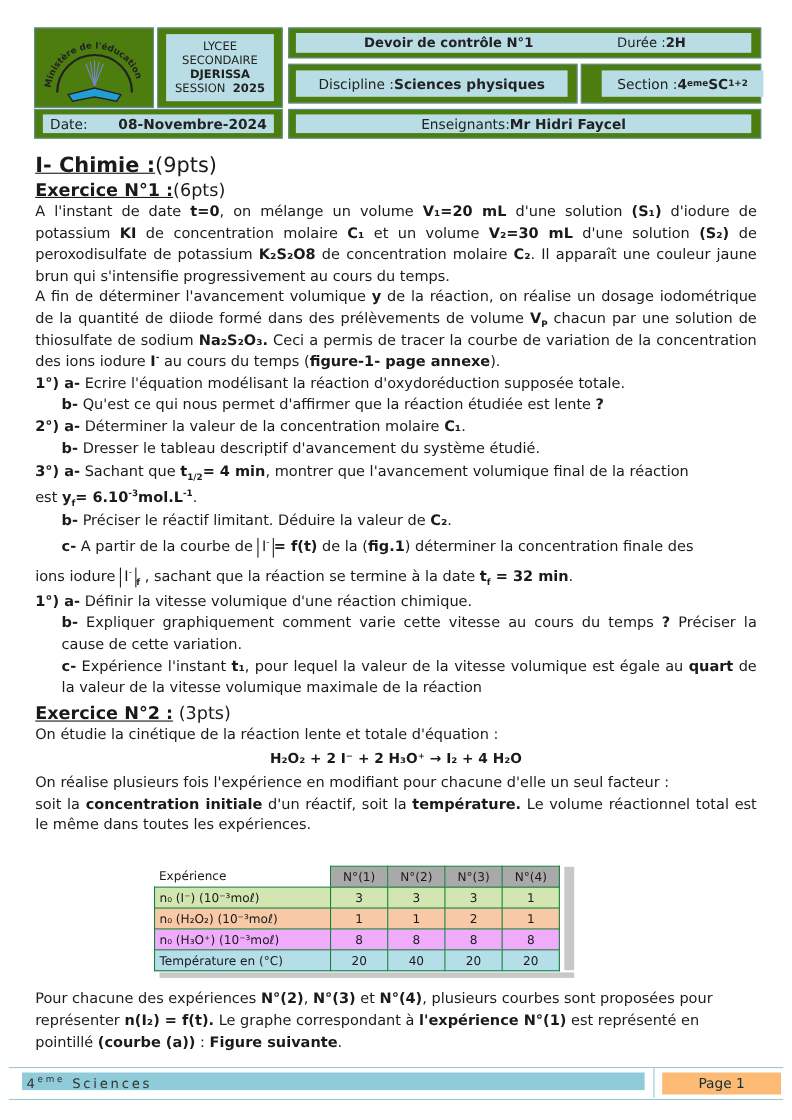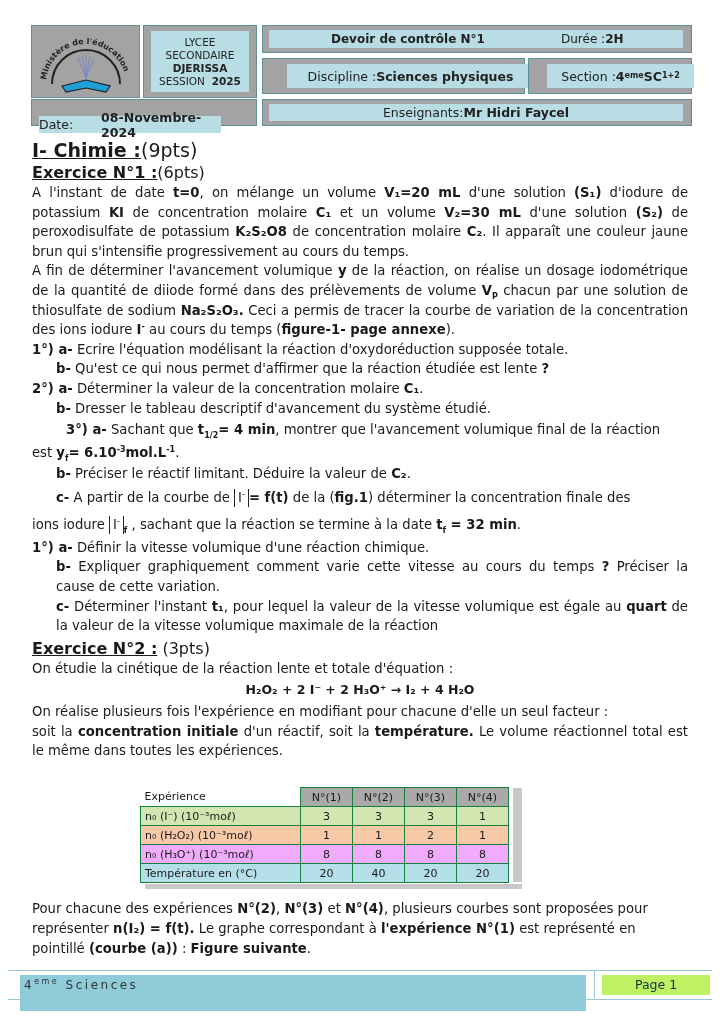--- a/index.html
+++ b/index.html
@@ -1,19 +1,19 @@
 <!DOCTYPE html>
 <html><head>
 <meta charset="utf-8">
 <style>
   * { box-sizing: border-box; margin: 0; padding: 0; }
   html, body { width: 720px; height: 1018px; background: #ffffff; }
   body { font-family: "DejaVu Sans", sans-serif; color: #1a1a1a; position: relative; overflow: hidden; }
   .abs { position: absolute; }
-  .box { position: absolute; border: 1.5px solid #5f8f97; background: #a3a3a3; }
+  .box { position: absolute; border: 1.5px solid #5f8f97; background: #4d7c0f; }
   .fill { position: absolute; background: #b8dde4; display: flex; align-items: center; justify-content: center; font-size: 12px; color: #222; }
   b, .b { font-weight: bold; }
   .doc { position: absolute; left: 32px; top: 138px; width: 656px; font-size: 13.2px; line-height: 19.6px; }
   .doc p { margin: 0; text-align: justify; }
   .h1 { font-size: 19px; line-height: 24px; }
   .h2 { font-size: 16px; line-height: 21px; }
   .u { text-decoration: underline; font-weight: bold; }
   .ind { padding-left: 24px; }
   .eq { text-align: center !important; font-weight: bold; font-size: 12.5px; }
   sub, sup { font-size: 8px; line-height: 0; }
@@ -63,38 +63,38 @@
 </div>
 
 <div class="box" style="left:262px;top:25px;width:430px;height:28px;">
   <div class="fill" style="left:6px;top:4px;width:414px;height:18px;">
     <span class="b" style="position:absolute;left:62px;">Devoir de contrôle N°1</span>
     <span style="position:absolute;left:292px;"><span>Durée :</span><b>2H</b></span>
   </div>
 </div>
 
 <div class="box" style="left:262px;top:58px;width:263px;height:36px;">
-  <div class="fill" style="left:6px;top:5px;width:247px;height:24px;font-size:12.5px;margin-left:18px;">
+  <div class="fill" style="left:6px;top:5px;width:247px;height:24px;font-size:12.5px;">
     <span>Discipline :</span>
       <b>Sciences physiques</b>
   </div>
 </div>
 
 <div class="box" style="left:528px;top:58px;width:164px;height:36px;">
   <div class="fill" style="left:7px;top:5px;width:147px;height:24px;font-size:12.5px;margin-left:11px;">
     <span>Section : </span>
       <b>4</b>
       <sup class="b">eme</sup>
       <b>SC</b>
       <sub class="b">1+2</sub>
   </div>
 </div>
 
 <div class="box" style="left:31px;top:99px;width:226px;height:27px;">
-  <div class="fill" style="left:7px;top:16px;width:182px;height:17px;font-size:12.5px;gap:28px;">
+  <div class="fill" style="left:7px;top:4px;width:210px;height:17px;font-size:12.5px;gap:28px;">
     <span>Date: </span>
       <b>08-Novembre-2024</b>
   </div>
 </div>
 
 <div class="box" style="left:262px;top:99px;width:430px;height:27px;">
   <div class="fill" style="left:6px;top:4px;width:414px;height:17px;font-size:12.5px;">
     <span>Enseignants: </span>
       <b>Mr Hidri Faycel</b>
   </div>
@@ -109,28 +109,28 @@
   </p>
 
   <p>
     <span>A fin de déterminer l'avancement volumique </span><b>y</b><span> de la réaction, on réalise un dosage iodométrique de la quantité de diiode formé dans des prélèvements de volume </span><b>V</b><sub class="b">P</sub><span> chacun par une solution de thiosulfate de sodium </span><b>Na₂S₂O₃.</b><span> Ceci a permis de tracer la courbe de variation de la concentration des ions iodure </span><b>I</b><sup class="b">-</sup><span> au cours du temps (</span><b>figure-1- page annexe</b><span>).</span>
   </p>
 
   <p><b>1°) a-</b><span> Ecrire l'équation modélisant la réaction d'oxydoréduction supposée totale.</span></p>
   <p class="ind"><b>b-</b><span> Qu'est ce qui nous permet d'affirmer que la réaction étudiée est lente </span><b>?</b></p>
   <p><b>2°) a-</b><span> Déterminer la valeur de la concentration molaire </span><b>C₁</b><span>.</span></p>
   <p class="ind"><b>b-</b><span> Dresser le tableau descriptif d'avancement du système étudié.</span></p>
-  <p style="line-height:23px;margin-left:34px;"><b>3°) a-</b><span> Sachant que </span><b>t</b><sub class="b">1/2</sub><b>= 4 min</b><span>, montrer que l'avancement volumique final de la réaction</span></p>
+  <p style="line-height:23px;"><b>3°) a-</b><span> Sachant que </span><b>t</b><sub class="b">1/2</sub><b>= 4 min</b><span>, montrer que l'avancement volumique final de la réaction</span></p>
   <p style="line-height:23px;"><span>est </span><b>y</b><sub class="b">f</sub><b>= 6.10</b><sup class="b">-3</sup><b>mol.L</b><sup class="b">-1</sup><span>.</span></p>
   <p class="ind"><b>b-</b><span> Préciser le réactif limitant. Déduire la valeur de </span><b>C₂</b><span>.</span></p>
   <p class="ind" style="line-height:27px;"><b>c-</b><span> A partir de  la courbe de </span><span class="brk"><span>I</span><sup>-</sup></span><b>= f(t)</b><span> de la (</span><b>fig.1</b><span>) déterminer la concentration finale des</span></p>
   <p style="line-height:27px;"><span>ions iodure </span><span class="brk"><span>I</span><sup>-</sup></span><sub class="b">f</sub><span> , sachant que la réaction se termine à la date </span><b>t</b><sub class="b">f</sub><b> = 32 min</b><span>.</span></p>
   <p><b>1°) a-</b><span> Définir la vitesse volumique d'une réaction chimique.</span></p>
   <p class="ind"><b>b-</b><span> Expliquer graphiquement comment varie cette vitesse au cours du temps </span><b>?</b><span> Préciser la cause de cette variation.</span></p>
-  <p class="ind"><b>c-</b><span> Déterminer l'instant </span><b>t₁</b><span>, pour lequel la valeur de la vitesse volumique est égale au </span><b>quart</b><span> de la valeur de la vitesse volumique maximale de la réaction</span></p>
+  <p class="ind"><b>c-</b><span> Expérience l'instant </span><b>t₁</b><span>, pour lequel la valeur de la vitesse volumique est égale au </span><b>quart</b><span> de la valeur de la vitesse volumique maximale de la réaction</span></p>
 
   <p class="h2" style="margin-top:2px;"><span class="u">Exercice N°2 :</span><span> (3pts)</span></p>
   <p>On étudie la cinétique de la réaction lente et totale d'équation :</p>
   <p class="eq" style="line-height:24px;">H₂O₂  +  2 I⁻ +  2 H₃O⁺  →   I₂ + 4 H₂O</p>
   <p>On réalise plusieurs fois l'expérience en modifiant pour chacune d'elle un seul facteur :</p>
   <p><span>soit la </span><b>concentration initiale</b><span> d'un réactif, soit la </span><b>température.</b><span> Le volume réactionnel total est le même dans toutes les expériences.</span></p>
 </div>
 
 <div class="shadow"></div>
 <div class="shadow2"></div>
@@ -172,18 +172,18 @@
     <td>20</td>
   </tr>
 </tbody>
   </table>
 
 <div class="abs" style="left:32px;top:899px;width:656px;font-size:13.2px;line-height:20px;">
   <span>Pour chacune des expériences </span><b>N°(2)</b><span>, </span><b>N°(3)</b><span> et </span><b>N°(4)</b><span>, plusieurs courbes sont proposées pour représenter </span><b>n(I₂) = f(t).</b><span> Le graphe correspondant à </span><b>l'expérience N°(1)</b><span> est représenté en pointillé </span><b>(courbe (a))</b><span> : </span><b>Figure suivante</b><span>.</span>
 </div>
 
 <div class="footer-line">
-  <div class="abs" style="left:12px;top:4px;width:566px;height:36px;background:#8fcbd8;font-size:12px;letter-spacing:2.5px;line-height:20px;padding-left:4px;color:#333;">
+  <div class="abs" style="left:12px;top:4px;width:566px;height:16px;background:#8fcbd8;font-size:12px;letter-spacing:2.5px;line-height:20px;padding-left:4px;color:#333;">
     <span>4</span><sup style="font-size:8px;">eme</sup><span> Sciences</span>
   </div>
   <div class="abs" style="left:586px;top:0;width:1px;height:27px;background:#9bc9d1;"></div>
-  <div class="abs" style="left:594px;top:4px;width:108px;height:20px;background:#bef264;color:#0f2e38;font-size:12.5px;line-height:20px;text-align:center;">Page 1</div>
+  <div class="abs" style="left:594px;top:4px;width:108px;height:20px;background:#fdba74;color:#0f2e38;font-size:12.5px;line-height:20px;text-align:center;">Page 1</div>
 </div>
 
 </body></html>

